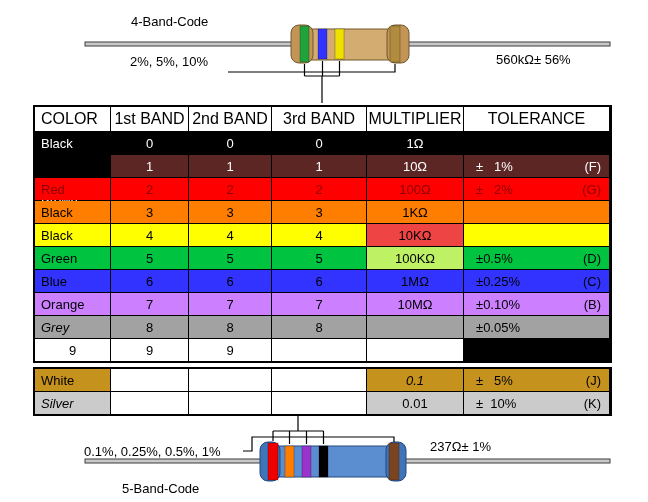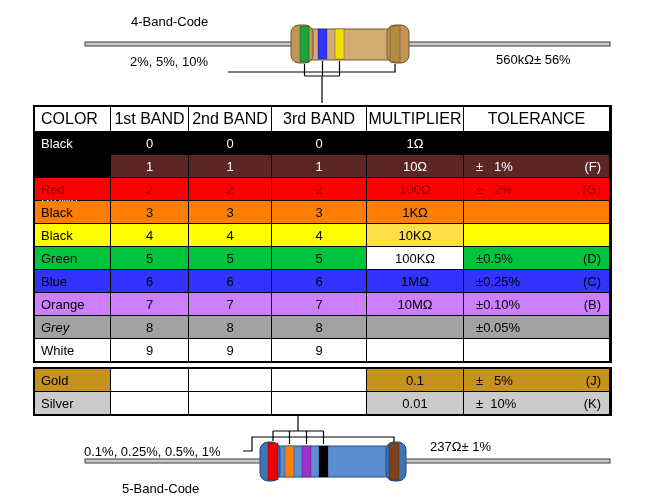--- a/index.html
+++ b/index.html
@@ -90,30 +90,30 @@
         <div class="cell c-center" style="background: rgb(255, 126, 0); color: rgb(0, 0, 0);">3</div>
         <div class="cell c-center" style="background: rgb(255, 126, 0); color: rgb(0, 0, 0);">1KΩ</div>
         <div class="cell c-tol" style="background: rgb(255, 126, 0); color: rgb(0, 0, 0);">
           <span></span>
           <span></span>
         </div>
         <div class="cell c-left" style="background: rgb(255, 255, 0); color: rgb(0, 0, 0);">Black</div>
         <div class="cell c-center" style="background: rgb(255, 255, 0); color: rgb(0, 0, 0);">4</div>
         <div class="cell c-center" style="background: rgb(255, 255, 0); color: rgb(0, 0, 0);">4</div>
         <div class="cell c-center" style="background: rgb(255, 255, 0); color: rgb(0, 0, 0);">4</div>
-        <div class="cell c-center" style="background: #fde047; color: rgb(0, 0, 0);">10KΩ</div>
+        <div class="cell c-center" style="background: #ef4444; color: rgb(0, 0, 0);">10KΩ</div>
         <div class="cell c-tol" style="background: rgb(255, 255, 0); color: rgb(0, 0, 0);">
           <span></span>
           <span></span>
         </div>
         <div class="cell c-left" style="background: rgb(0, 196, 64); color: rgb(0, 0, 0);">Green</div>
         <div class="cell c-center" style="background: rgb(0, 196, 64); color: rgb(0, 0, 0);">5</div>
         <div class="cell c-center" style="background: rgb(0, 196, 64); color: rgb(0, 0, 0);">5</div>
         <div class="cell c-center" style="background: rgb(0, 196, 64); color: rgb(0, 0, 0);">5</div>
-        <div class="cell c-center" style="background: #ffffff; color: rgb(0, 0, 0);">100KΩ</div>
+        <div class="cell c-center" style="background: #bef264; color: rgb(0, 0, 0);">100KΩ</div>
         <div class="cell c-tol" style="background: rgb(0, 196, 64); color: rgb(0, 0, 0);">
           <span>±0.5%</span>
           <span>(D)</span>
         </div>
         <div class="cell c-left" style="background: rgb(51, 51, 255); color: rgb(0, 0, 0);">Blue</div>
         <div class="cell c-center" style="background: rgb(51, 51, 255); color: rgb(0, 0, 0);">6</div>
         <div class="cell c-center" style="background: rgb(51, 51, 255); color: rgb(0, 0, 0);">6</div>
         <div class="cell c-center" style="background: rgb(51, 51, 255); color: rgb(0, 0, 0);">6</div>
         <div class="cell c-center" style="background: rgb(51, 51, 255); color: rgb(0, 0, 0);">1MΩ</div>
         <div class="cell c-tol" style="background: rgb(51, 51, 255); color: rgb(0, 0, 0);">
@@ -131,41 +131,40 @@
         </div>
         <div class="cell c-left" style="background: rgb(162, 162, 162); color: rgb(0, 0, 0); font-style: italic;">Grey</div>
         <div class="cell c-center" style="background: rgb(162, 162, 162); color: rgb(0, 0, 0);">8</div>
         <div class="cell c-center" style="background: rgb(162, 162, 162); color: rgb(0, 0, 0);">8</div>
         <div class="cell c-center" style="background: rgb(162, 162, 162); color: rgb(0, 0, 0);">8</div>
         <div class="cell c-center" style="background: rgb(162, 162, 162); color: rgb(0, 0, 0);"></div>
         <div class="cell c-tol" style="background: rgb(162, 162, 162); color: rgb(0, 0, 0);">
           <span>±0.05%</span>
           <span></span>
         </div>
-        <div class="cell c-left" style="background: rgb(255, 255, 255); color: rgb(0, 0, 0);">White</div>
         <div class="cell c-center" style="background: rgb(255, 255, 255); color: rgb(0, 0, 0);">9</div>
         <div class="cell c-center" style="background: rgb(255, 255, 255); color: rgb(0, 0, 0);">9</div>
         <div class="cell c-center" style="background: rgb(255, 255, 255); color: rgb(0, 0, 0);">9</div>
         <div class="cell c-center" style="background: rgb(255, 255, 255); color: rgb(0, 0, 0);"></div>
         <div class="cell c-tol" style="background: rgb(255, 255, 255); color: rgb(0, 0, 0);">
           <span></span>
           <span></span>
         </div>
       </div>
     <div class="grid extra">
-        <div class="cell c-left" style="background: rgb(198, 146, 30); color: rgb(0, 0, 0);">Gold</div>
+        <div class="cell c-left" style="background: rgb(198, 146, 30); color: rgb(0, 0, 0);">White</div>
         <div class="cell c-center" style="background: rgb(255, 255, 255); color: rgb(0, 0, 0);"></div>
         <div class="cell c-center" style="background: rgb(255, 255, 255); color: rgb(0, 0, 0);"></div>
         <div class="cell c-center" style="background: rgb(255, 255, 255); color: rgb(0, 0, 0);"></div>
-        <div class="cell c-center" style="background: rgb(198, 146, 30); color: rgb(0, 0, 0);">0.1</div>
+        <div class="cell c-center" style="background: rgb(198, 146, 30); color: rgb(0, 0, 0); font-style: italic;">0.1</div>
         <div class="cell c-tol" style="background: rgb(198, 146, 30); color: rgb(0, 0, 0);">
           <span>±   5%</span>
           <span>(J)</span>
         </div>
-        <div class="cell c-left" style="background: rgb(203, 203, 203); color: rgb(0, 0, 0);">Silver</div>
+        <div class="cell c-left" style="background: rgb(203, 203, 203); color: rgb(0, 0, 0); font-style: italic;">Silver</div>
         <div class="cell c-center" style="background: rgb(255, 255, 255); color: rgb(0, 0, 0);"></div>
         <div class="cell c-center" style="background: rgb(255, 255, 255); color: rgb(0, 0, 0);"></div>
         <div class="cell c-center" style="background: rgb(255, 255, 255); color: rgb(0, 0, 0);"></div>
         <div class="cell c-center" style="background: rgb(203, 203, 203); color: rgb(0, 0, 0);">0.01</div>
         <div class="cell c-tol" style="background: rgb(203, 203, 203); color: rgb(0, 0, 0);">
           <span>±  10%</span>
           <span>(K)</span>
         </div>
       </div>
   </div>

